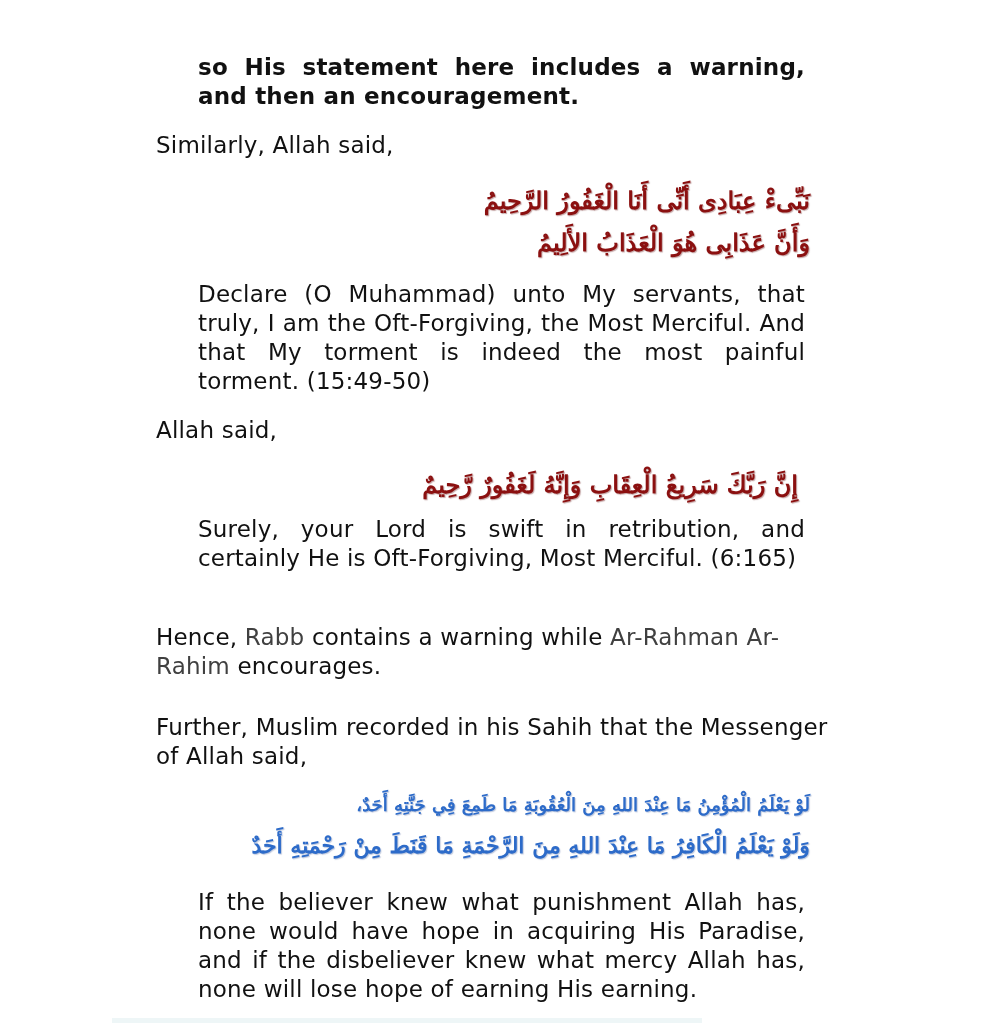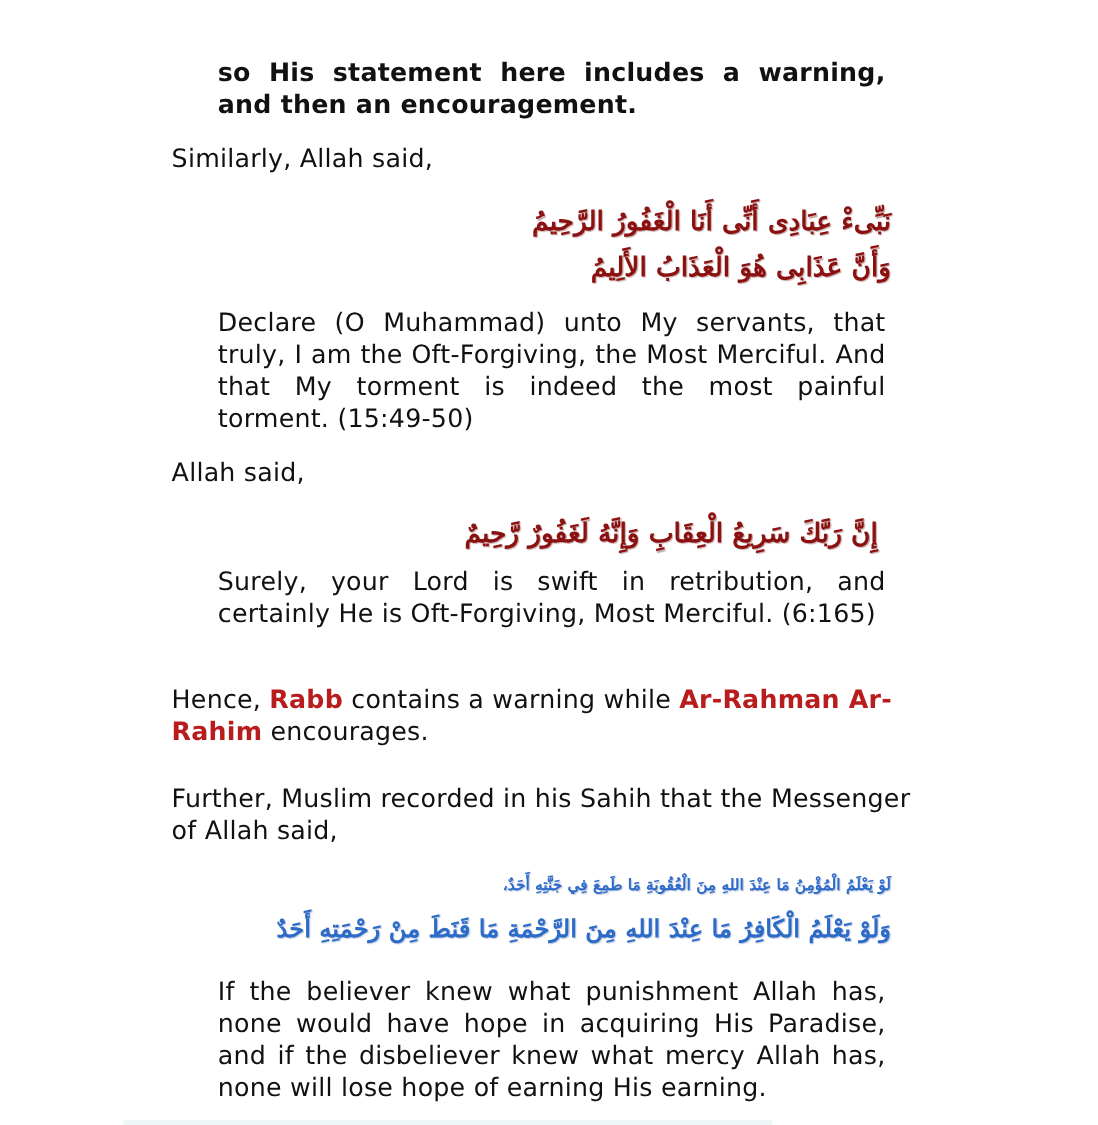--- a/index.html
+++ b/index.html
@@ -49,22 +49,22 @@
     }
     .arabic-red {
       color: #8b1010;
       text-shadow: 1px 1px 1px rgba(90,0,0,0.35);
     }
     .arabic-blue {
       color: #2d6bc9;
       text-shadow: 1px 1px 1px rgba(0,40,120,0.25);
     }
     .hl {
-      color: #b91c1c;
-      font-weight: bold;
+      color: #404040;
+      font-weight: normal;
     }
     .bottom-bar {
       position: absolute;
       left: 112px;
       top: 1018px;
       width: 590px;
       height: 5px;
       background: #eef6f7;
     }
   </style>
@@ -87,19 +87,19 @@
   <div class="arabic arabic-red" style="top:466px; left:368px; width:430px;">إِنَّ رَبَّكَ سَرِيعُ الْعِقَابِ وَإِنَّهُ لَغَفُورٌ رَّحِيمٌ</div>
 
   <div class="para indent" style="top:515px;">Surely, your Lord is swift in retribution, and certainly He is Oft-Forgiving, Most Merciful. (6:165)</div>
 
   <div class="para flush" style="top:623px; width:695px;">
     <span>Hence, </span><span class="hl">Rabb</span><span> contains a warning while </span><span class="hl">Ar-Rahman Ar-Rahim</span><span> encourages.</span>
   </div>
 
   <div class="para flush" style="top:713px;">Further, Muslim recorded in his Sahih that the Messenger of Allah said,</div>
 
-  <div class="arabic arabic-blue" style="top:786px; left:180px; width:630px; font-size:14px;">لَوْ يَعْلَمُ الْمُؤْمِنُ مَا عِنْدَ اللهِ مِنَ الْعُقُوبَةِ مَا طَمِعَ فِي جَنَّتِهِ أَحَدٌ،</div>
+  <div class="arabic arabic-blue" style="top:786px; left:180px; width:630px; font-size:18px;">لَوْ يَعْلَمُ الْمُؤْمِنُ مَا عِنْدَ اللهِ مِنَ الْعُقُوبَةِ مَا طَمِعَ فِي جَنَّتِهِ أَحَدٌ،</div>
   <div class="arabic arabic-blue" style="top:826px; left:180px; width:630px; font-size:22px;">وَلَوْ يَعْلَمُ الْكَافِرُ مَا عِنْدَ اللهِ مِنَ الرَّحْمَةِ مَا قَنَطَ مِنْ رَحْمَتِهِ أَحَدٌ</div>
 
   <div class="para indent" style="top:888px;">If the believer knew what punishment Allah has, none would have hope in acquiring His Paradise, and if the disbeliever knew what mercy Allah has, none will lose hope of earning His earning.</div>
 
   <div class="bottom-bar"></div>
 </div>
 
 </body></html>

